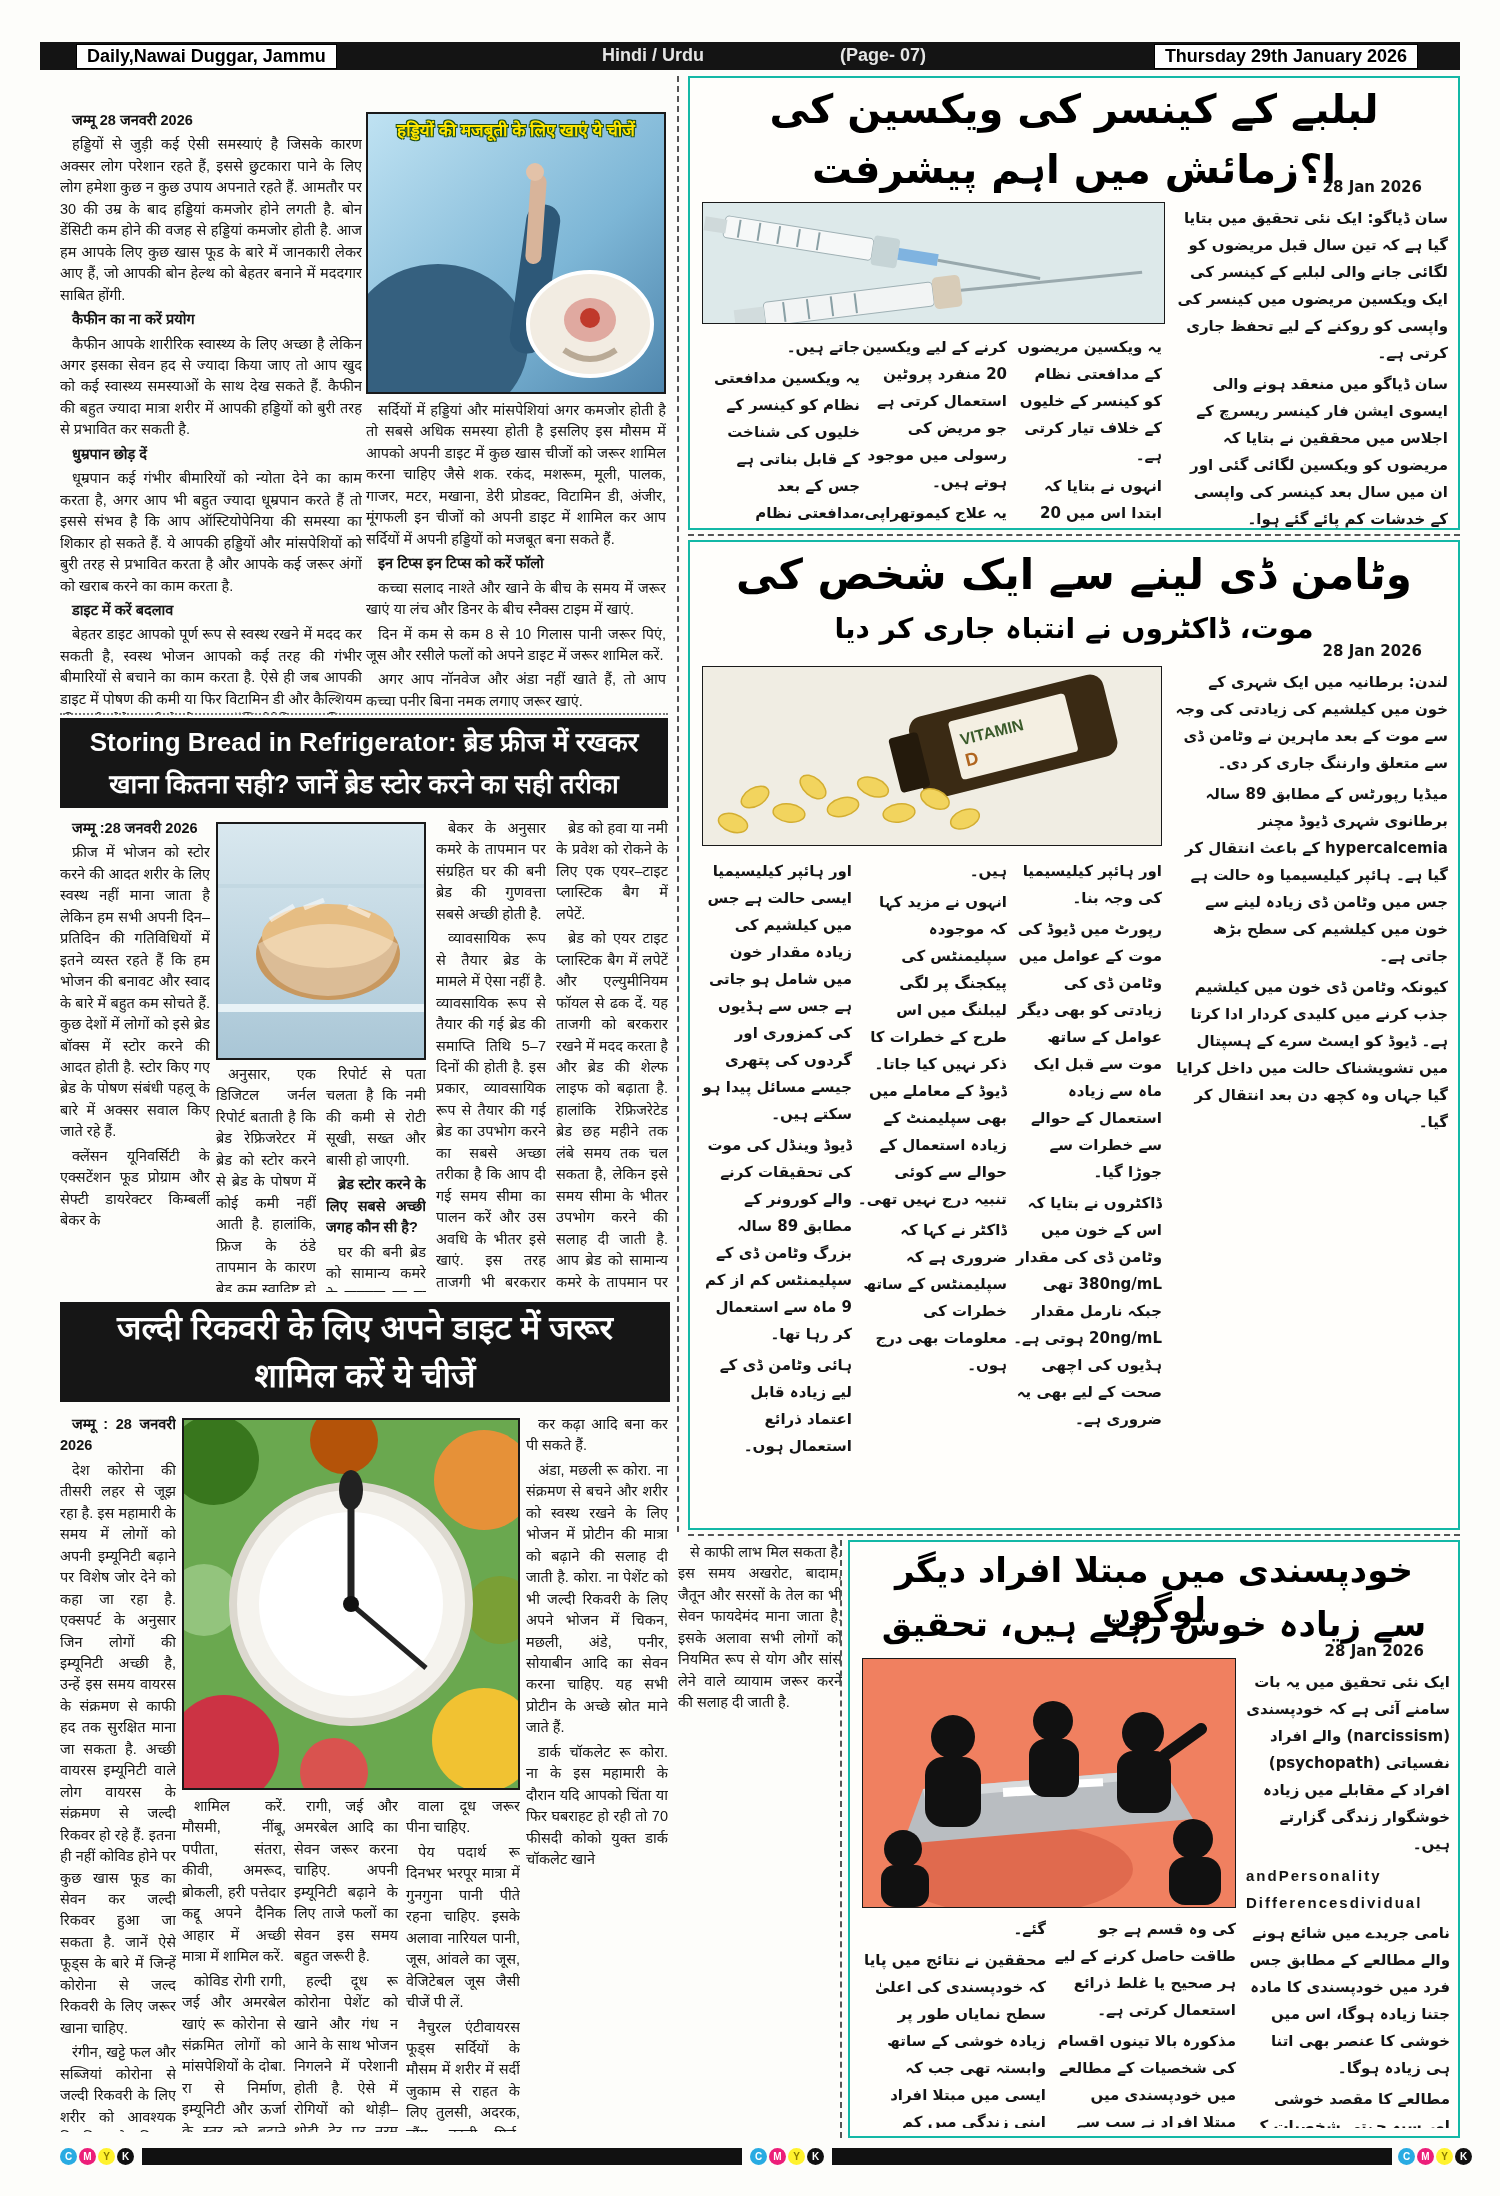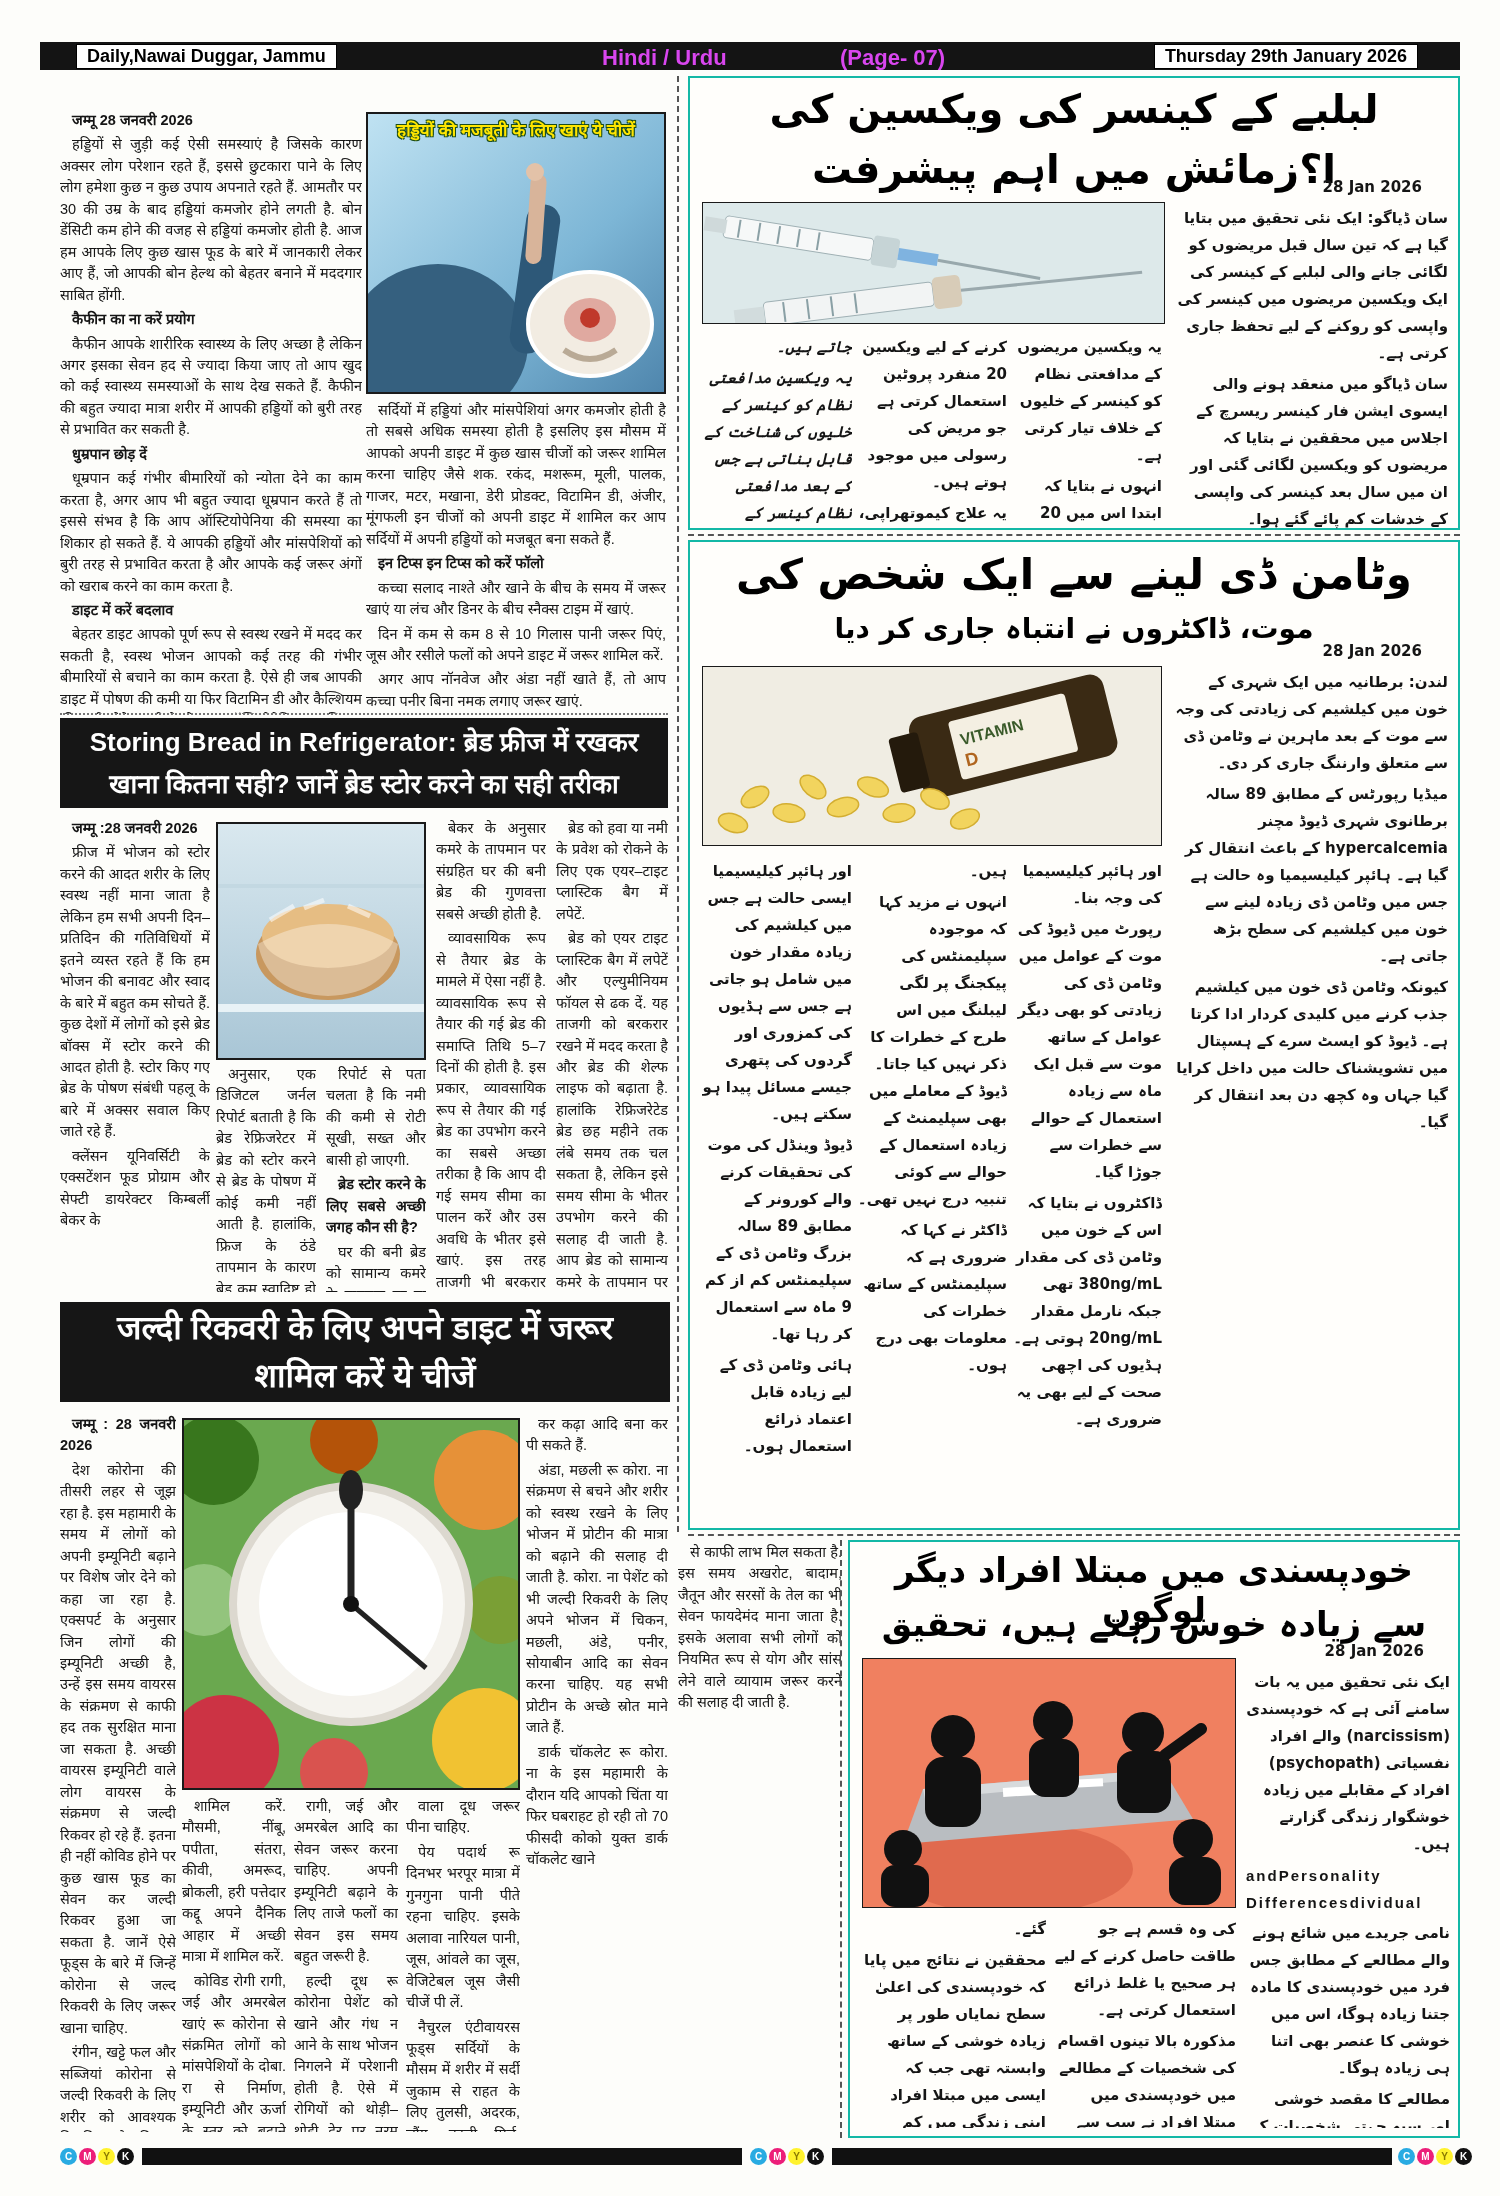--- a/index.html
+++ b/index.html
@@ -4,21 +4,21 @@
 <style>
   * { margin:0; padding:0; box-sizing:border-box; }
   html,body { background:#e8e8e4; }
   .page { position:relative; width:1500px; height:2196px; background:#fdfdfa;
           font-family:"Liberation Sans","DejaVu Sans",sans-serif; color:#151515; overflow:hidden; }
 
   
   .mast { position:absolute; left:40px; top:42px; width:1420px; height:28px; background:#141414; }
   .mast-box { position:absolute; top:2px; background:#fff; color:#000; font-weight:bold;
               font-size:18px; line-height:23px; padding:0 10px; border:1px solid #000; white-space:nowrap; }
-  .mast-white { position:absolute; top:3px; color:#d946ef; font-weight:bold; font-size:22px; white-space:nowrap; }
+  .mast-white { position:absolute; top:3px; color:#e5e5e5; font-weight:bold; font-size:18px; white-space:nowrap; }
 
   
   .col { position:absolute; overflow:hidden; text-align:justify; }
   .col p { font-size:14.5px; line-height:1.48; margin-bottom:3px; text-indent:12px; }
   .col p.subhead { font-weight:bold; text-indent:12px; }
   .dateline { font-weight:bold; }
 
   .headline-hi { position:absolute; text-align:center; font-weight:bold; color:#000; }
   .blackbar { position:absolute; background:#161616; color:#fff; text-align:center; font-weight:bold; }
 
@@ -245,21 +245,21 @@
 
     <div class="ucol" style="left:322px; top:256px; width:150px; height:190px;">
       <p>یہ ویکسین مریضوں کے مدافعتی نظام کو کینسر کے خلیوں کے خلاف تیار کرتی ہے۔</p>
       <p>انہوں نے بتایا کہ ابتدا اس میں 20 منفرد پروٹین شامل کیے گئے جو مریض کی رسولی میں موجود ہوتے ہیں۔</p>
 
     </div>
     <div class="ucol" style="left:167px; top:256px; width:150px; height:190px;">
       <p>کرنے کے لیے ویکسین 20 منفرد پروٹین استعمال کرتی ہے جو مریض کی رسولی میں موجود ہوتے ہیں۔</p>
       <p>یہ علاج کیموتھراپی، ریڈی ایشن، ٹارگٹڈ تھراپی اور موجودہ امیونوتھراپی کے ساتھ لبلبے کے کینسر میں زیادہ تر غیر مؤثر ہوتی ہیں۔ لہٰذا اس مہلک بیماری میں مبتلا مریضوں کے لیے خاص ویکسین کی فوری ضرورت ہے۔</p>
     </div>
-    <div class="ucol" style="left:12px; top:256px; width:150px; height:190px;font-style:italic;">
+    <div class="ucol" style="left:20px; top:256px; width:150px; height:190px;">
       <p>جاتے ہیں۔</p>
       <p>یہ ویکسین مدافعتی نظام کو کینسر کے خلیوں کی شناخت کے قابل بناتی ہے جس کے بعد مدافعتی نظام کینسر کے خلیوں پر حملہ آور ہوتا ہے۔</p>
 
     </div>
   </div>
 
   <div class="hdash" style="left:688px; top:534px; width:772px;"></div>
 
   <div class="ubox" style="left:688px; top:540px; width:772px; height:990px;">
     <div class="u-head" style="top:8px; font-size:42px;">وٹامن ڈی لینے سے ایک شخص کی</div>

